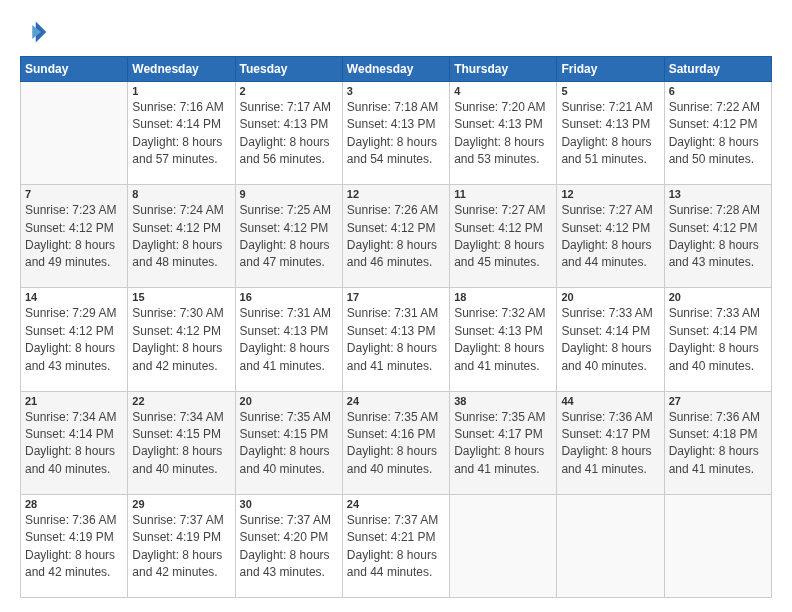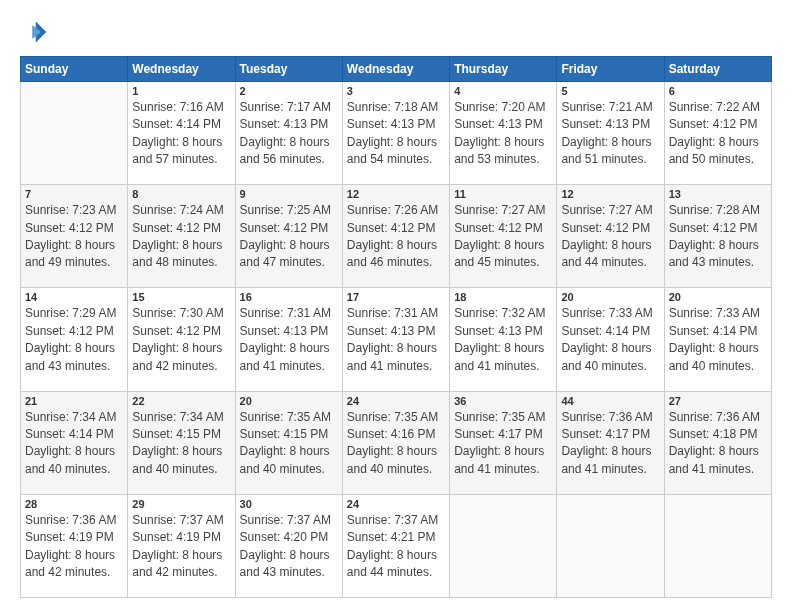--- a/index.html
+++ b/index.html
@@ -235,21 +235,21 @@
           </td>
           <td>
             <span class="day-num">20</span>
             <div class="day-info">Sunrise: 7:35 AM<br>Sunset: 4:15 PM<br>Daylight: 8 hours<br> and 40 minutes.</div>
           </td>
           <td>
             <span class="day-num">24</span>
             <div class="day-info">Sunrise: 7:35 AM<br>Sunset: 4:16 PM<br>Daylight: 8 hours<br> and 40 minutes.</div>
           </td>
           <td>
-            <span class="day-num">36</span>
+            <span class="day-num">38</span>
             <div class="day-info">Sunrise: 7:35 AM<br>Sunset: 4:17 PM<br>Daylight: 8 hours<br> and 41 minutes.</div>
           </td>
           <td>
             <span class="day-num">44</span>
             <div class="day-info">Sunrise: 7:36 AM<br>Sunset: 4:17 PM<br>Daylight: 8 hours<br> and 41 minutes.</div>
           </td>
           <td>
             <span class="day-num">27</span>
             <div class="day-info">Sunrise: 7:36 AM<br>Sunset: 4:18 PM<br>Daylight: 8 hours<br> and 41 minutes.</div>
           </td>

